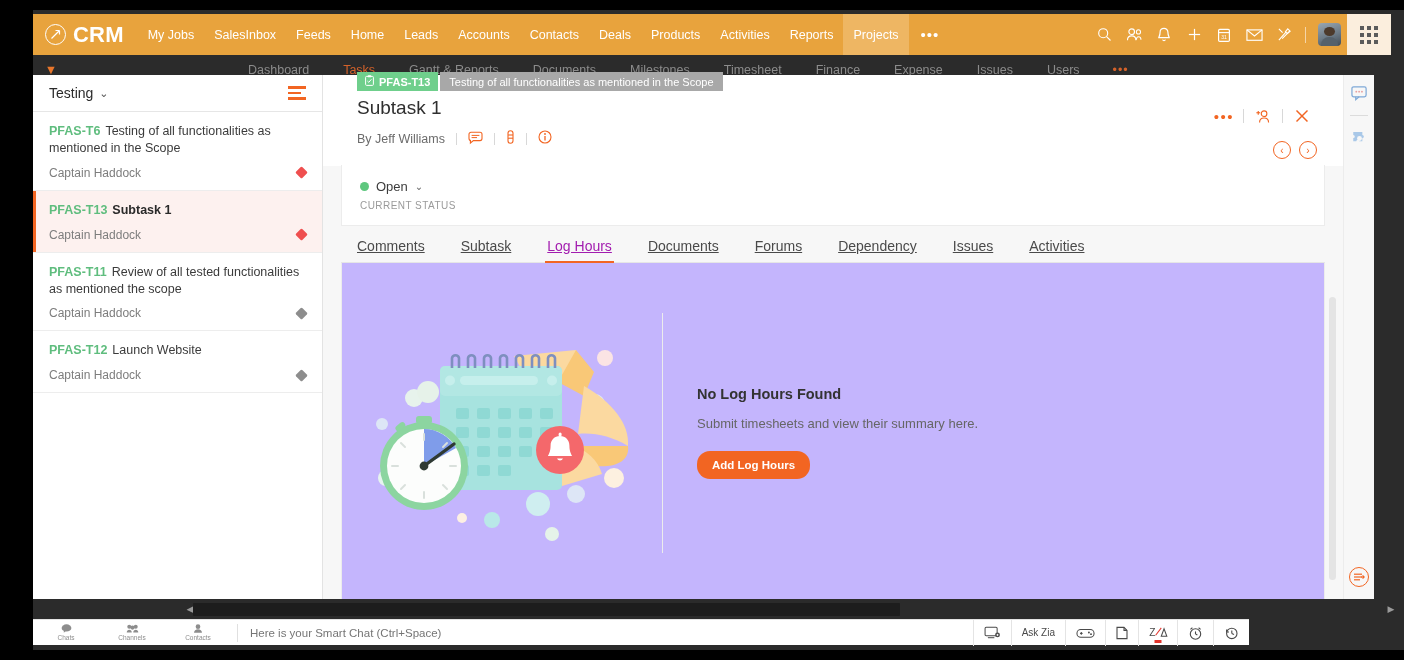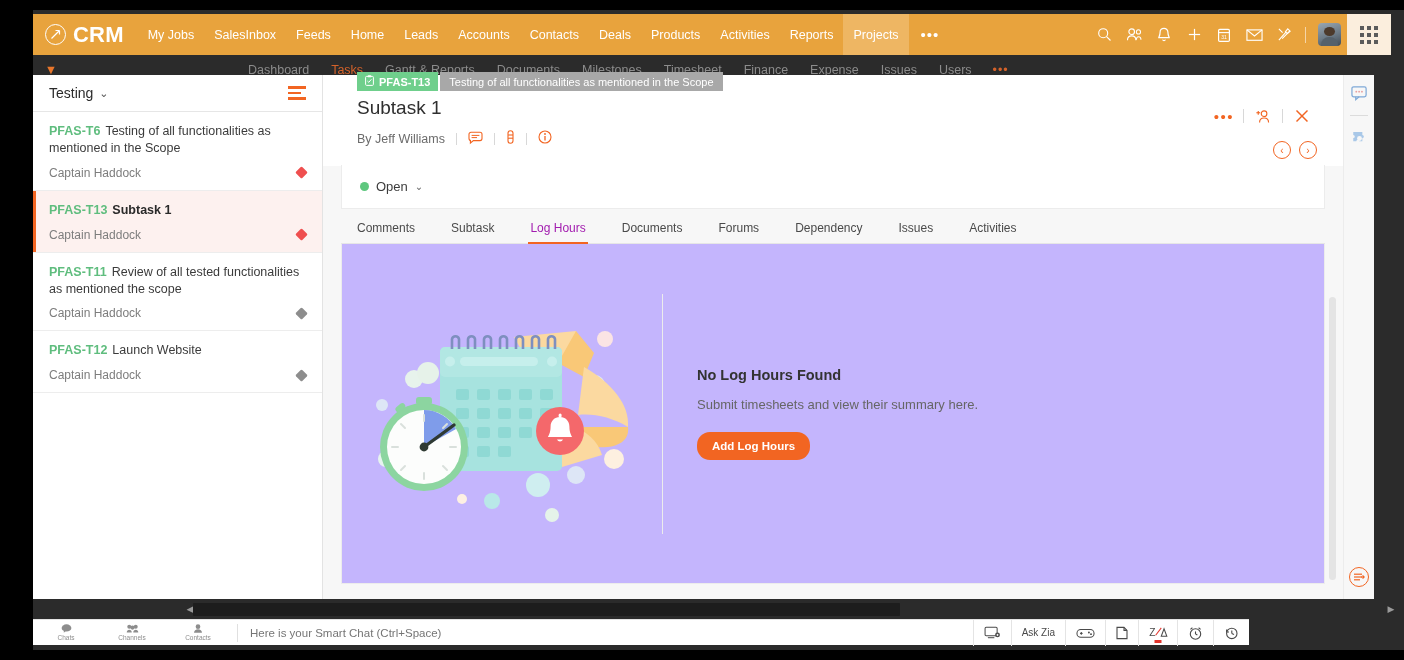--- a/index.html
+++ b/index.html
@@ -55,21 +55,21 @@
   }
   .grid-dots { display:grid; grid-template-columns: repeat(3, 4px); gap: 3px; }
   .grid-dots i { width:4px; height:4px; background:#5b5b5b; display:block; }
 
   
   .subnav {
     position: absolute; left: 33px; top: 55px; width: 1371px; height: 30px;
     background: #2b2b2b; display:flex; align-items:center; color:#8c8c8c; font-size:12.5px;
   }
   .subnav .caret { width: 36px; display:flex;align-items:center;justify-content:center; color:#e8762b; }
-  .subnav-items { display:flex; align-items:flex-start; gap: 0px; padding-left: 168px; }
+  .subnav-items { display:flex; align-items:flex-start; gap: 12px; padding-left: 168px; }
   .subnav-item { padding: 0 11px; cursor:pointer; white-space:nowrap; color:#8c8c8c; }
   .subnav-item.active { color:#d4622a; }
   .subnav-more { padding: 0 10px; letter-spacing:1px; color:#d4622a; }
 
   
   .left-rail { position:absolute; left:33px; top:55px; width:35px; height:560px; background:#2e2e2e; }
   .left-rail .rail-ico { height:38px; display:flex;align-items:center;justify-content:center; color:#4a4a4a; font-size:13px; }
   .rail-block { position:absolute; left:33px; top:370px; width:35px; height:30px; background:#3a2415; }
 
   
@@ -143,21 +143,21 @@
   .status-row { display:flex; align-items:center; gap:7px; font-size:13px; color:#3c3c3c; }
   .status-dot { width:9px;height:9px;border-radius:50%; background:#5ec77e; }
   .status-caret{ font-size:10px; color:#666; }
   .status-label { margin-top:6px; font-size:10px; letter-spacing:.45px; color:#9a9a9a; }
 
   .tabs {
     margin: 11px 18px 0 18px; border-bottom:1px solid #e6e6e6; display:flex; gap: 0px;
     background:#f7f7f7;
   }
   .tab {
-    font-size:12px; color:#4a4a4a; padding: 0 18px 8px 18px; cursor:pointer; position:relative; white-space:nowrap;
+    font-size:14px; color:#4a4a4a; padding: 0 18px 8px 18px; cursor:pointer; position:relative; white-space:nowrap;text-decoration:underline;
   }
   .tab:first-child { padding-left: 16px; }
   .tab.active { color:#a21caf; }
   .tab.active::after {
     content:""; position:absolute; left:16px; right:16px; bottom:-1px; height:2px; background:#f26522;
   }
 
   .empty-card {
     background:#c4b5fd; margin: 0 18px; border:1px solid #ececec; border-top:none;
     height: 340px; display:flex; align-items:center; padding: 0 0 0 20px;
@@ -471,20 +471,21 @@
         <div class="circ-btn">›</div>
       </div>
     </div>
 
     <div class="status-card">
       <div class="status-row">
         <span class="status-dot"></span>
         <span>Open</span>
         <span class="status-caret">⌄</span>
       </div>
+      <div class="status-label">CURRENT STATUS</div>
     </div>
 
     <div class="tabs">
       <div class="tab">Comments</div>
       <div class="tab">Subtask</div>
       <div class="tab active">Log Hours</div>
       <div class="tab">Documents</div>
       <div class="tab">Forums</div>
       <div class="tab">Dependency</div>
       <div class="tab">Issues</div>

